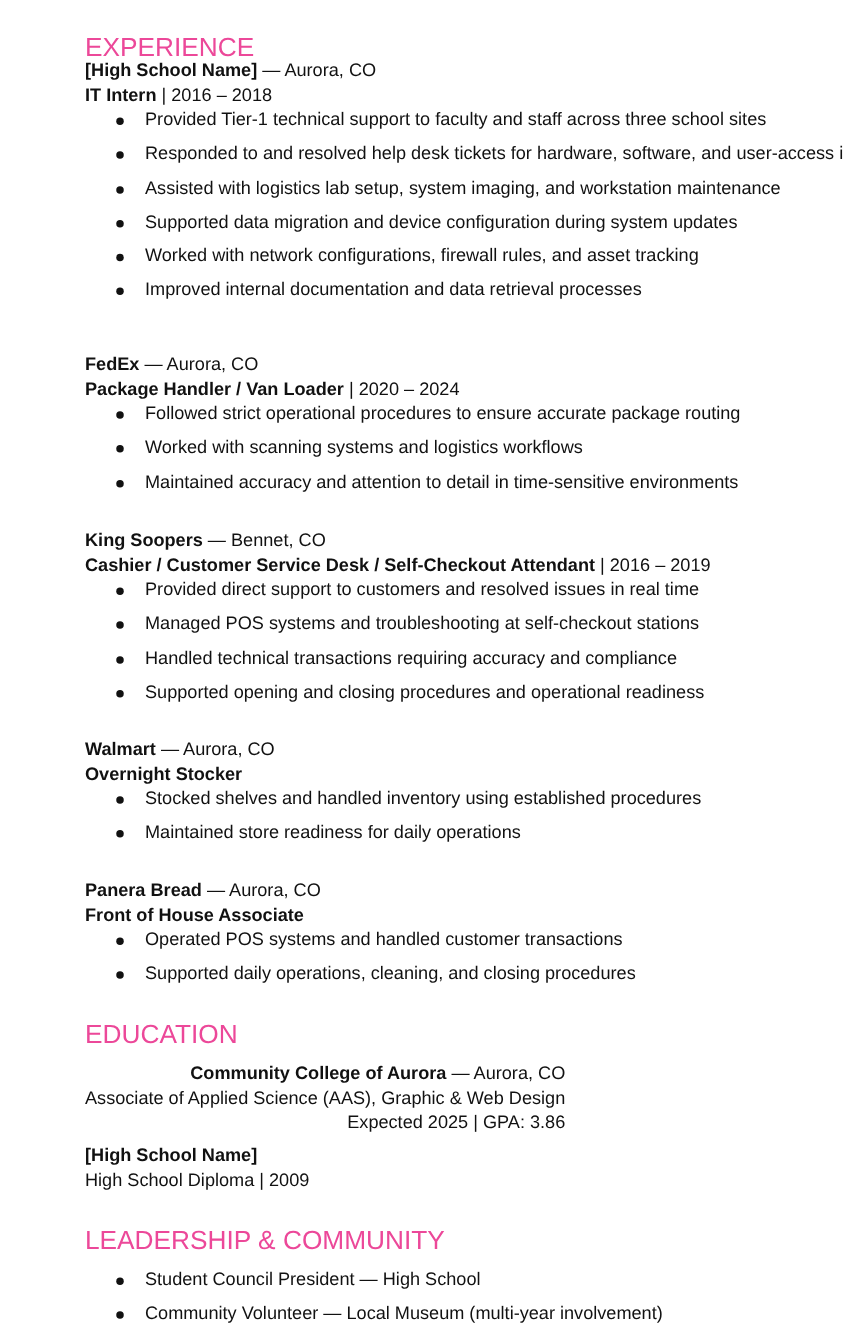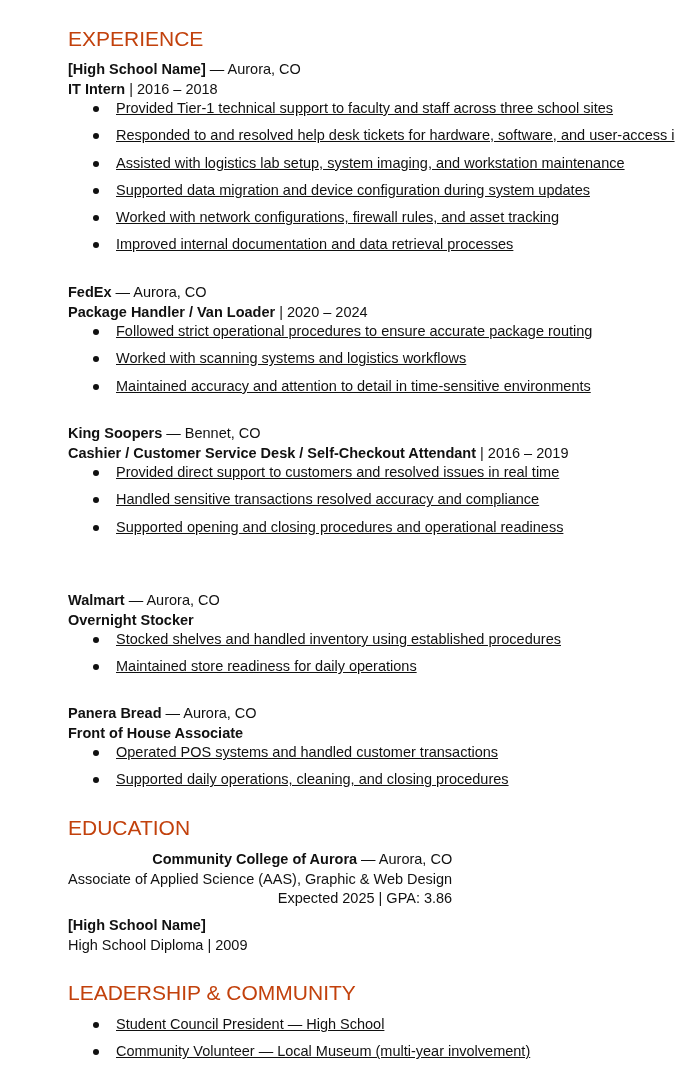--- a/index.html
+++ b/index.html
@@ -3,43 +3,43 @@
   <meta charset="utf-8">
   <style>
     html, body { margin: 0; padding: 0; background: #ffffff; }
     body {
       width: 680px; height: 1067px; overflow: hidden; position: relative;
       font-family: "Liberation Sans", sans-serif; color: #111111;
     }
     .doc { position: absolute; left: 68px; top: 0; width: 700px; white-space: nowrap; }
     .section-title {
       font-size: 21px; font-weight: normal; margin: 0; padding: 0;
-      letter-spacing: 0px; color: #c2410c;
+      letter-spacing: 0px; color: #ec4899;
     }
     .line { font-size: 14.5px; line-height: 19.5px; }
     .b { font-weight: bold; }
     ul.bullets { list-style: none; margin: 0; padding: 0; }
     ul.bullets li {
       position: relative; font-size: 14.5px; line-height: 19px;
-      padding-left: 48px; margin-bottom: 8.3px; text-decoration: underline;
+      padding-left: 48px; margin-bottom: 8.3px;
     }
     ul.bullets li .dot {
       position: absolute; left: 25px; top: 7px; width: 6px; height: 6px;
       border-radius: 50%; background: #111;
     }
     .job { position: absolute; left: 0; }
   </style>
 </head>
 <body>
 
 <div class="doc">
 
   <h2 class="section-title" style="position:absolute;top:27px;">EXPERIENCE</h2>
 
-  <div class="job" style="top:60px;">
+  <div class="job" style="top:48px;">
     <div class="line"><span class="b">[High School Name]</span><span> — Aurora, CO</span></div>
     <div class="line"><span class="b">IT Intern</span><span> | 2016 – 2018</span></div>
     <ul class="bullets">
       <li><span class="dot"></span><span>Provided Tier-1 technical support to faculty and staff across three school sites</span></li>
       <li><span class="dot"></span><span>Responded to and resolved help desk tickets for hardware, software, and user-access i</span></li>
       <li><span class="dot"></span><span>Assisted with logistics lab setup, system imaging, and workstation maintenance</span></li>
       <li><span class="dot"></span><span>Supported data migration and device configuration during system updates</span></li>
       <li><span class="dot"></span><span>Worked with network configurations, firewall rules, and asset tracking</span></li>
       <li><span class="dot"></span><span>Improved internal documentation and data retrieval processes</span></li>
     </ul>
@@ -53,21 +53,22 @@
       <li><span class="dot"></span><span>Worked with scanning systems and logistics workflows</span></li>
       <li><span class="dot"></span><span>Maintained accuracy and attention to detail in time-sensitive environments</span></li>
     </ul>
   </div>
 
   <div class="job" style="top:424px;">
     <div class="line"><span class="b">King Soopers</span><span> — Bennet, CO</span></div>
     <div class="line"><span class="b">Cashier / Customer Service Desk / Self-Checkout Attendant</span><span> | 2016 – 2019</span></div>
     <ul class="bullets">
       <li><span class="dot"></span><span>Provided direct support to customers and resolved issues in real time</span></li>
-      <li><span class="dot"></span><span>Handled sensitive transactions resolved accuracy and compliance</span></li>
+      <li><span class="dot"></span><span>Managed POS systems and troubleshooting at self-checkout stations</span></li>
+      <li><span class="dot"></span><span>Handled technical transactions requiring accuracy and compliance</span></li>
       <li><span class="dot"></span><span>Supported opening and closing procedures and operational readiness</span></li>
     </ul>
   </div>
 
   <div class="job" style="top:591px;">
     <div class="line"><span class="b">Walmart</span><span> — Aurora, CO</span></div>
     <div class="line"><span class="b">Overnight Stocker</span><span></span></div>
     <ul class="bullets">
       <li><span class="dot"></span><span>Stocked shelves and handled inventory using established procedures</span></li>
       <li><span class="dot"></span><span>Maintained store readiness for daily operations</span></li>

